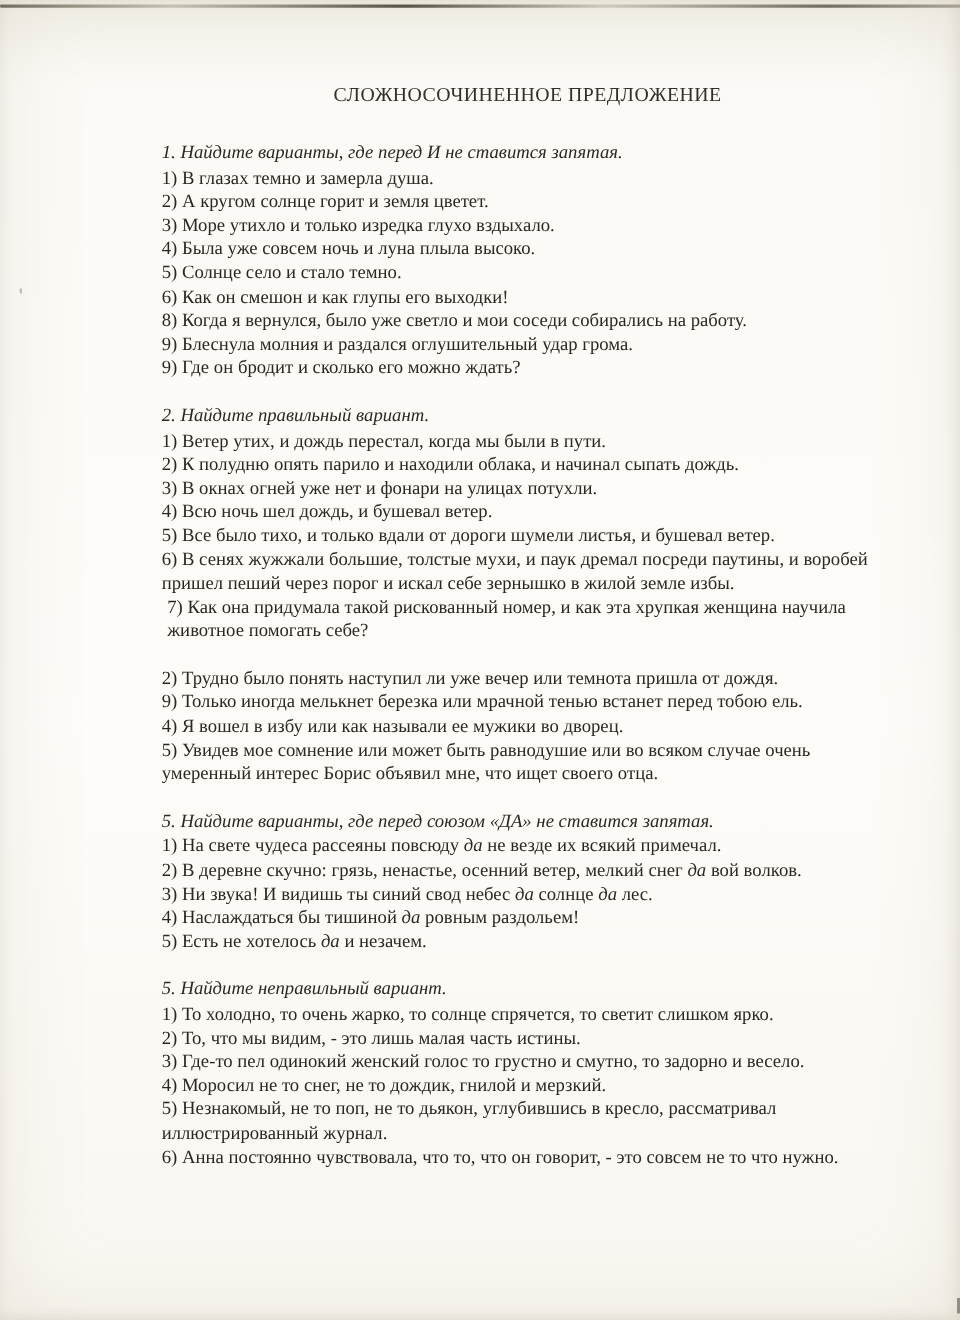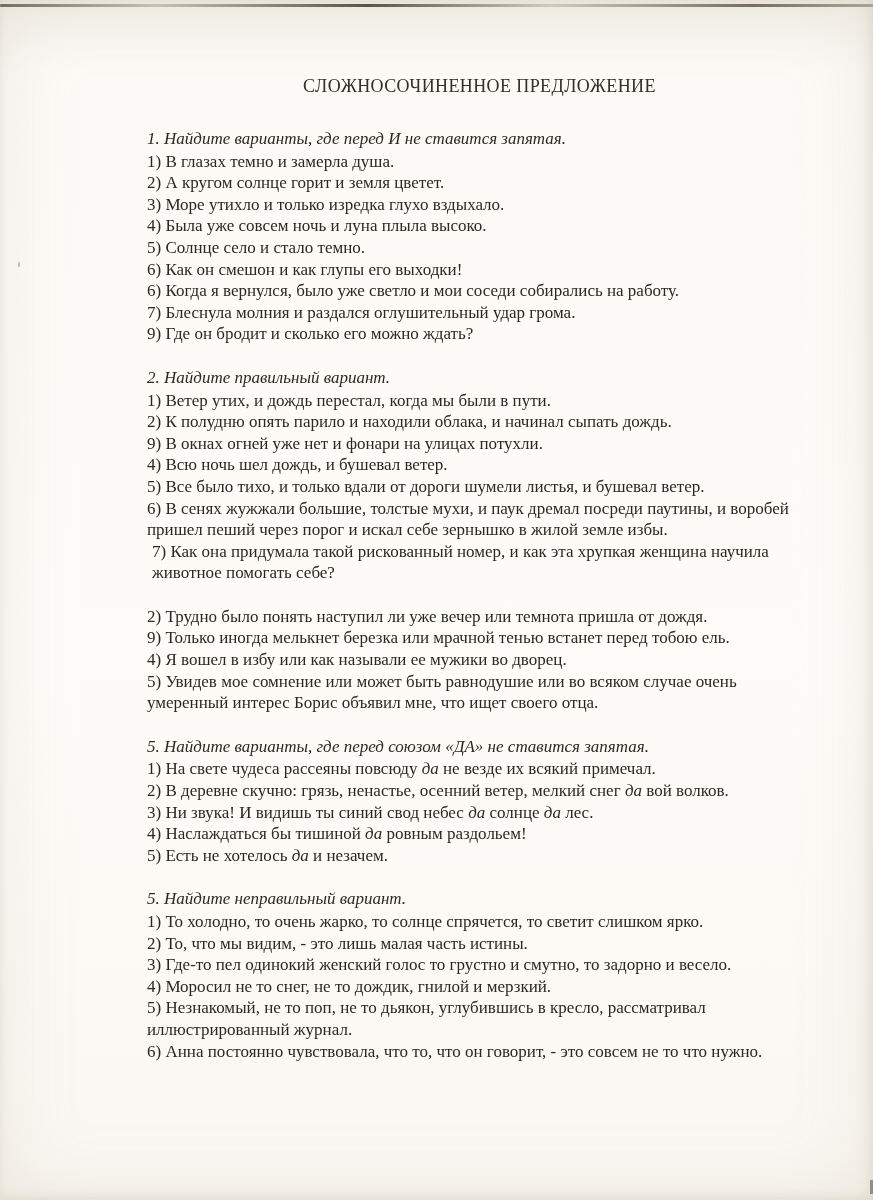--- a/index.html
+++ b/index.html
@@ -99,30 +99,30 @@
     <h1 class="doc-title">СЛОЖНОСОЧИНЕННОЕ ПРЕДЛОЖЕНИЕ</h1>
 
     <div class="section">
       <p class="section-heading">1. Найдите варианты, где перед И не ставится запятая.</p>
       <p class="item">1) В глазах темно и замерла душа.</p>
       <p class="item">2) А кругом солнце горит и земля цветет.</p>
       <p class="item">3) Море утихло и только изредка глухо вздыхало.</p>
       <p class="item">4) Была уже совсем ночь и луна плыла высоко.</p>
       <p class="item">5) Солнце село и стало темно.</p>
       <p class="item">6) Как он смешон и как глупы его выходки!</p>
-      <p class="item">6) Когда я вернулся, было уже светло и мои соседи собирались на работу.</p>
-      <p class="item">7) Блеснула молния и раздался оглушительный удар грома.</p>
+      <p class="item">8) Когда я вернулся, было уже светло и мои соседи собирались на работу.</p>
+      <p class="item">9) Блеснула молния и раздался оглушительный удар грома.</p>
       <p class="item">9) Где он бродит и сколько его можно ждать?</p>
     </div>
 
     <div class="section">
       <p class="section-heading">2. Найдите правильный вариант.</p>
       <p class="item">1) Ветер утих, и дождь перестал, когда мы были в пути.</p>
       <p class="item">2) К полудню опять парило и находили облака, и начинал сыпать дождь.</p>
-      <p class="item">9) В окнах огней уже нет и фонари на улицах потухли.</p>
+      <p class="item">3) В окнах огней уже нет и фонари на улицах потухли.</p>
       <p class="item">4) Всю ночь шел дождь, и бушевал ветер.</p>
       <p class="item">5) Все было тихо, и только вдали от дороги шумели листья, и бушевал ветер.</p>
       <p class="item">6) В сенях жужжали большие, толстые мухи, и паук дремал посреди паутины, и воробей пришел пеший через порог и искал себе зернышко в жилой земле избы.</p>
       <p class="item indent-1">7) Как она придумала такой рискованный номер, и как эта хрупкая женщина научила животное помогать себе?</p>
     </div>
 
     <div class="section">
       <p class="item">2) Трудно было понять наступил ли уже вечер или темнота пришла от дождя.</p>
       <p class="item">9) Только иногда мелькнет березка или мрачной тенью встанет перед тобою ель.</p>
       <p class="item">4) Я вошел в избу или как называли ее мужики во дворец.</p>

